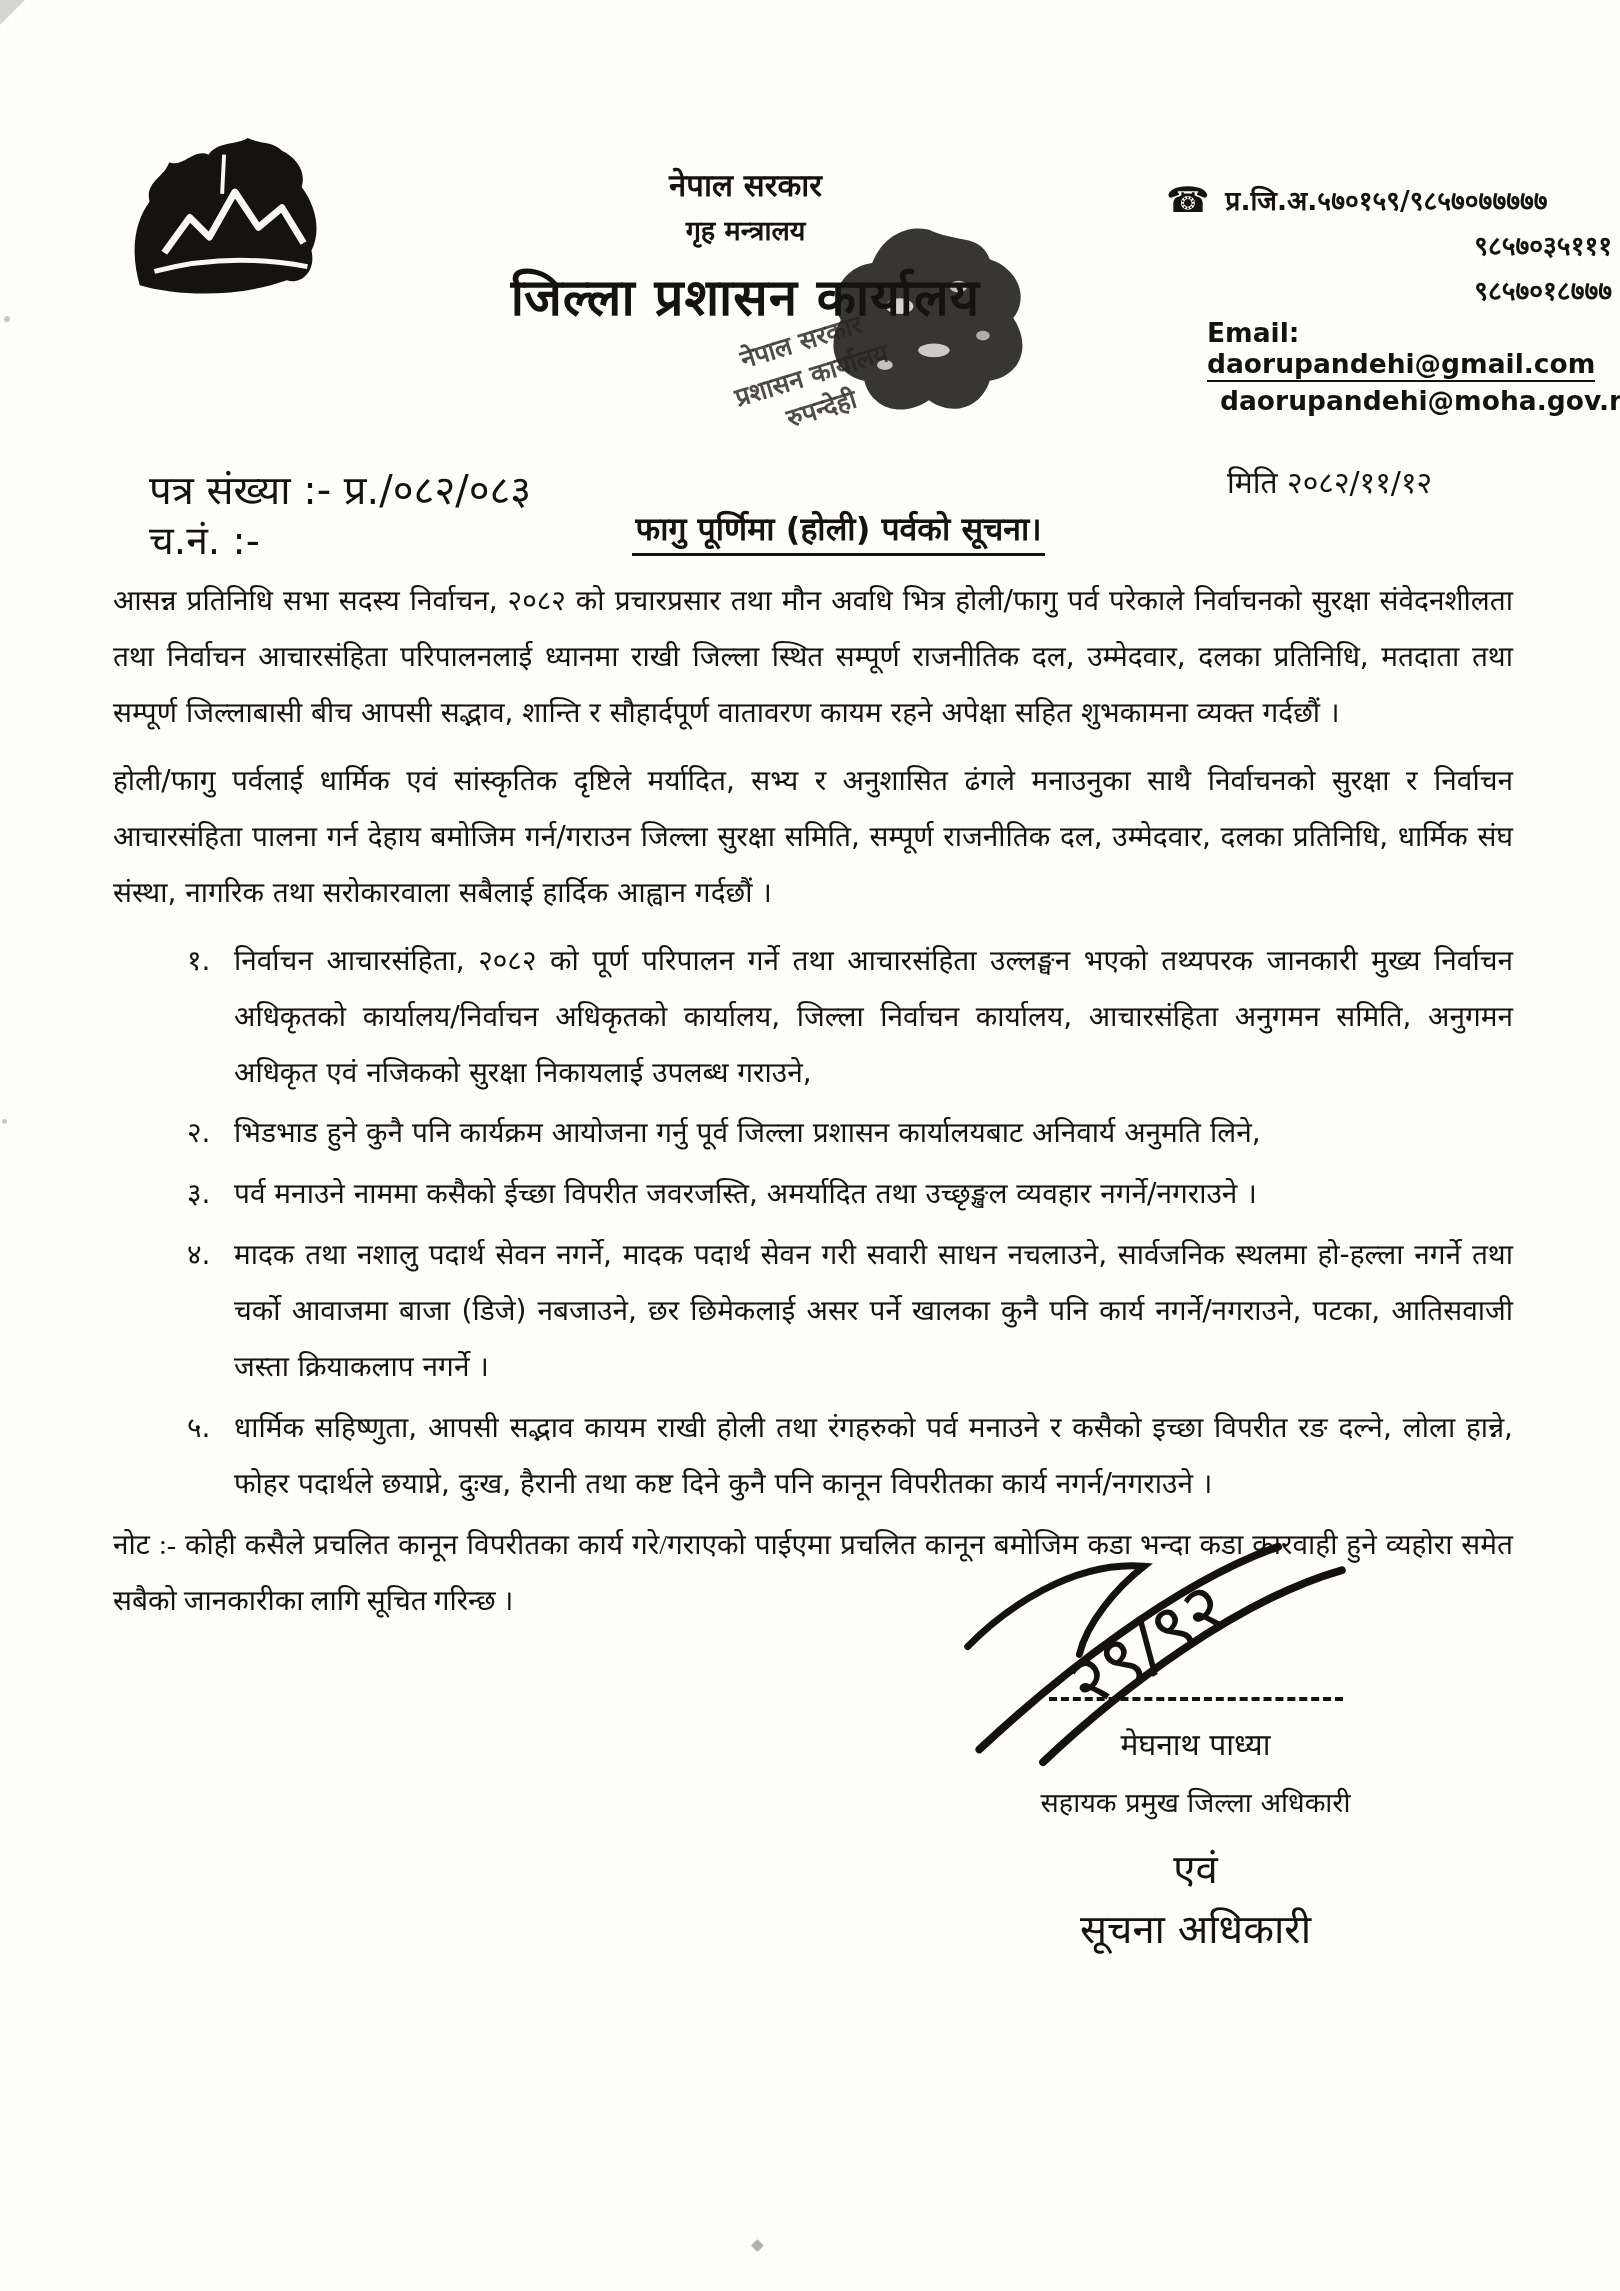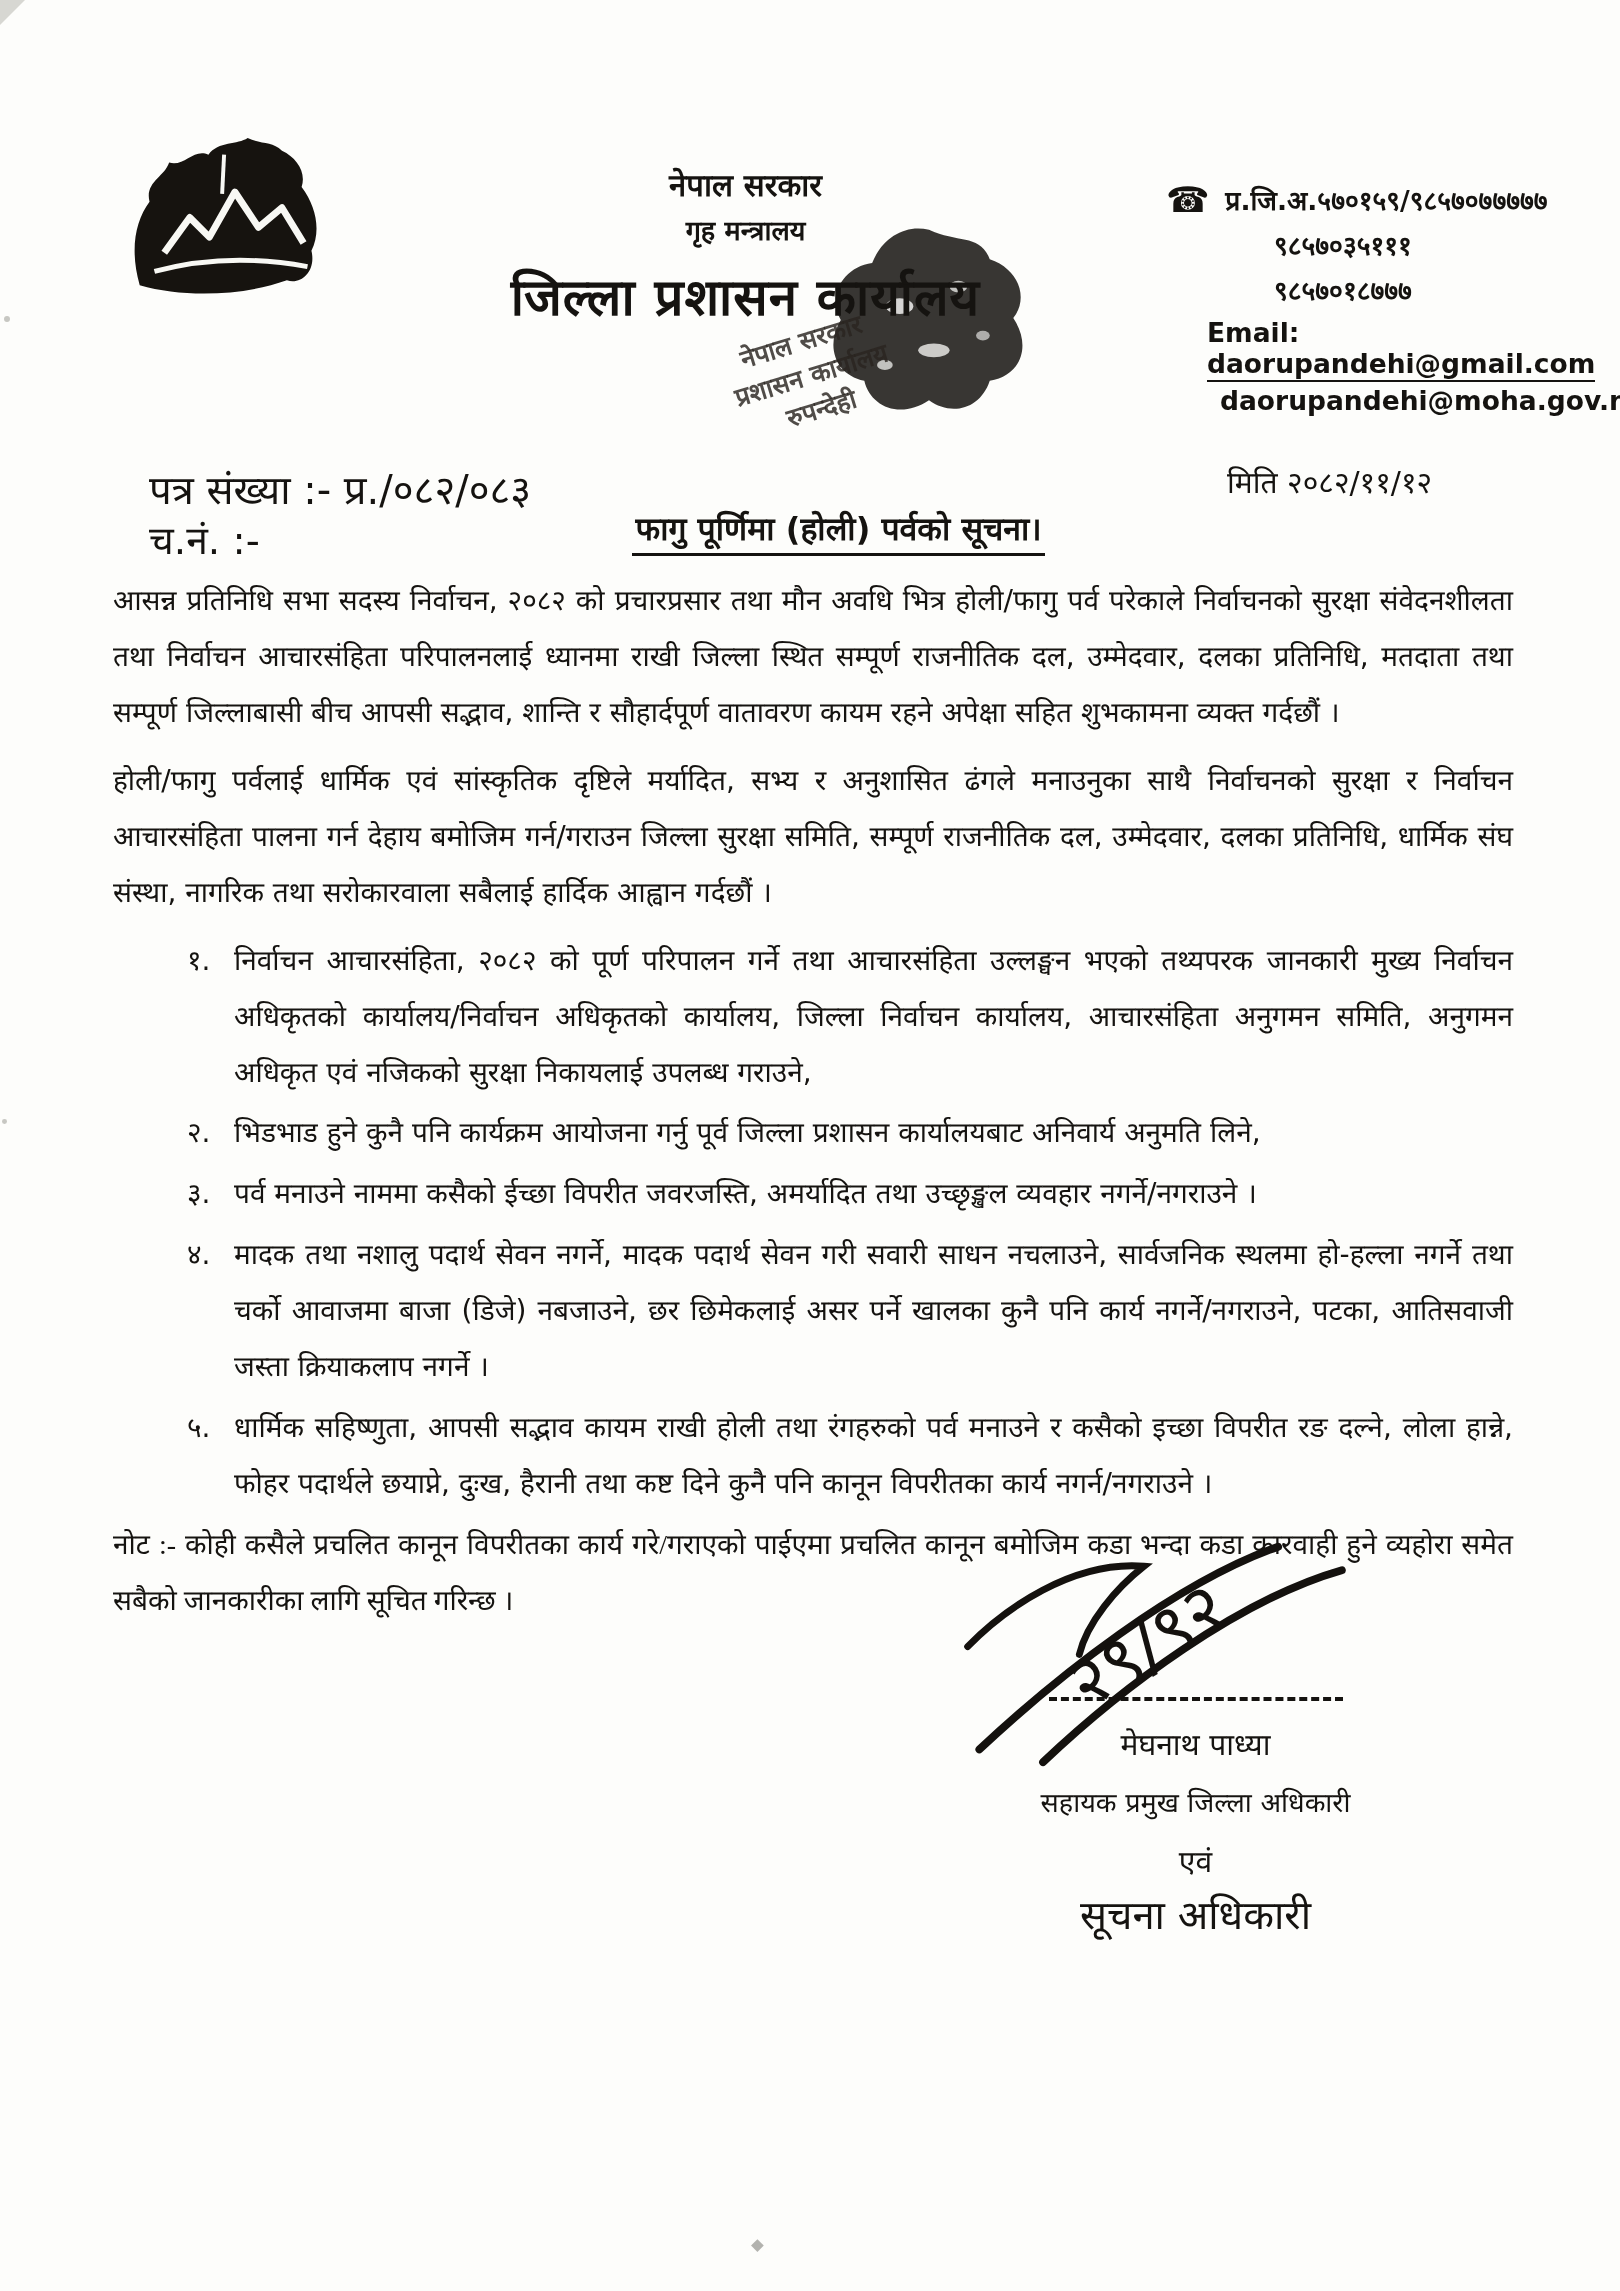--- a/index.html
+++ b/index.html
@@ -16,21 +16,21 @@
   .office-line{font-size:51px;font-weight:bold;margin-top:11.8px;letter-spacing:1px;}
   .stamp-blob{position:absolute;left:782px;top:218px;width:294px;height:245px;z-index:1;}
   .stamp-text{
     position:absolute;left:635px;top:323px;width:353px;z-index:1;
     transform:rotate(-17deg);text-align:center;
     color:rgba(42,36,32,.82);font-weight:bold;font-size:25.5px;line-height:35px;
   }
   .head-right{position:absolute;left:1166px;top:182px;width:446px;z-index:3;}
   .phone-row{display:flex;align-items:center;gap:15.7px;font-size:26.5px;font-weight:bold;}
   .phone-icon{font-size:35px;line-height:1;}
-  .phone-sub{font-size:26.5px;font-weight:bold;text-align:left;padding-left:108px;margin-top:8.8px;}
+  .phone-sub{font-size:26.5px;font-weight:bold;text-align:right;padding-left:108px;margin-top:8.8px;}
   .email-row{font-size:26.5px;font-weight:bold;margin-top:9.8px;padding-left:41px;}
   .email-underline{border-bottom:2px solid #151310;padding-bottom:1px;}
   .email-row2{font-size:26.5px;font-weight:bold;margin-top:5.9px;padding-left:54px;}
   
   .ref-no{position:absolute;left:149px;top:461px;font-size:40px;z-index:3;}
   .ch-no{position:absolute;left:149px;top:512px;font-size:39px;z-index:3;}
   .date-line{position:absolute;left:1227px;top:461px;font-size:30px;z-index:3;}
   .subject{position:absolute;left:113px;top:506px;width:1451px;text-align:center;z-index:3;}
   .subject-text{display:inline-block;font-size:32px;font-weight:bold;border-bottom:3.9px solid #151310;padding:0 3.9px 3.9px;}
   
@@ -43,21 +43,21 @@
   .item{display:flex;margin:0 0 4.9px 74px;}
   .item-num{flex:none;width:47px;}
   .item-text{flex:1;text-align:justify;}
   .note{margin:13.7px 0 0 152px;text-align:justify;font-family:Liberation Serif, serif;}
   
   .sig{position:absolute;left:970px;top:1568px;width:451px;text-align:center;z-index:4;}
   .sig-scribble{position:absolute;left:-19.6px;top:-39px;width:480px;height:245px;}
   .sig-line{margin:129px auto 0;width:294px;border-bottom:4.9px dashed #151310;}
   .sig-name{margin-top:21.6px;font-size:30px;}
   .sig-title{margin-top:19.6px;font-size:27px;}
-  .sig-conj{margin-top:19.6px;font-size:30px;}
+  .sig-conj{margin-top:19.6px;font-size:40px;}
   .sig-title2{margin-top:5px;font-size:40px;}
   
   .corner-shade{position:absolute;left:0;top:0;width:0;height:0;
     border-left:25.5px solid #c9c9c4;border-bottom:25.5px solid transparent;opacity:.75;z-index:5;}
   .speck{position:absolute;background:#9a9a94;border-radius:50%;opacity:.55;z-index:5;}
   .bottom-dot{position:absolute;left:753px;top:2241px;width:8.8px;height:8.8px;background:#8a8a84;
     transform:rotate(45deg);opacity:.65;z-index:5;}
 </style>
 </head>
 <body>

